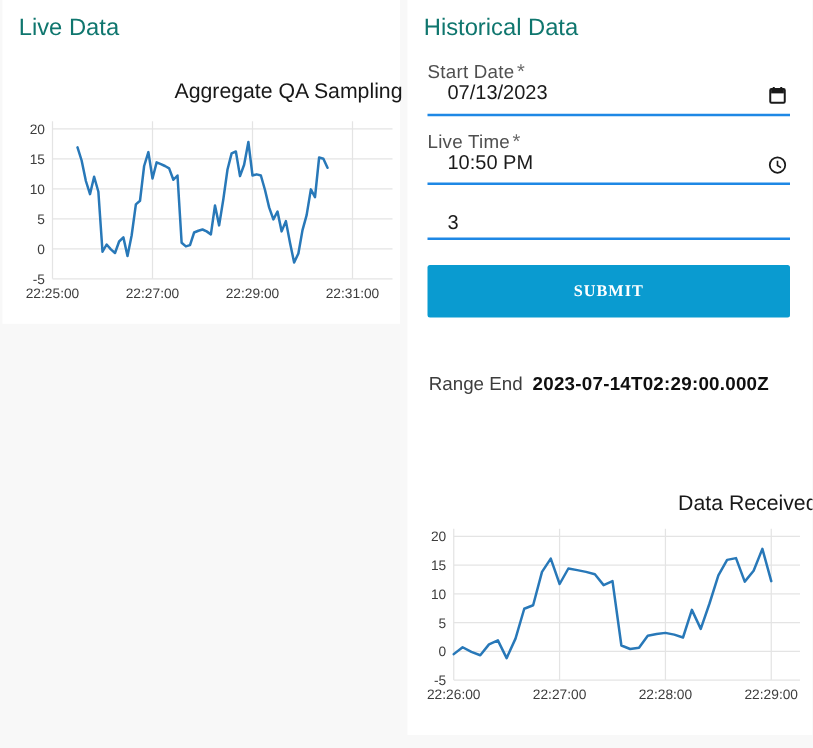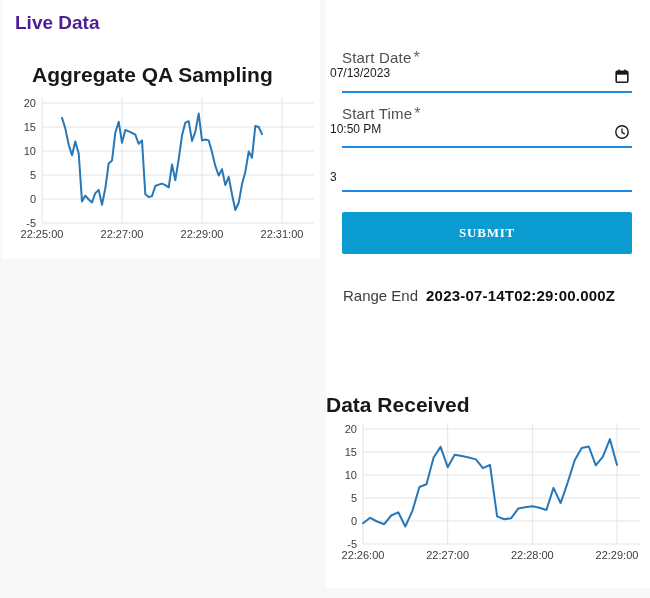--- a/index.html
+++ b/index.html
@@ -1,39 +1,39 @@
 <!DOCTYPE html>
 <html><head>
 <meta charset="utf-8">
 <style>
   * { margin:0; padding:0; box-sizing:border-box; }
   html,body { width:650px; height:598px; }
   body { background:#f8f8f8; font-family:"Liberation Sans", sans-serif; position:relative; overflow:hidden; }
   .card { position:absolute; background:#ffffff; }
   .left-card  { left:2px;   top:0; width:318px; height:259px; }
   .right-card { left:326px; top:0; width:324px; height:588px; }
-  .panel-heading { position:absolute; left:13px; top:12px; font-size:19px; font-weight:700; color:#4c1d95; }
-  .chart-title { position:absolute; font-size:21px; font-weight:700; color:#181818; text-align:left; }
+  .panel-heading { position:absolute; left:13px; top:12px; font-size:19px; font-weight:400; color:#0f766e; }
+  .chart-title { position:absolute; font-size:17px; font-weight:400; color:#181818; text-align:right; }
   .lc-title { left:30px; top:63px; width:290px; }
   .rc-title { left:0px;  top:393px; width:328px; }
   svg.chart { position:absolute; left:0; top:0; }
   .tick { font-family:"Liberation Sans", sans-serif; font-size:11px; fill:#3d3d3d; }
 
   .field { position:absolute; left:16px; width:290px; }
   .field-label { font-size:15px; color:#4f4f4f; letter-spacing:0.2px; }
   .req { color:#6a6a6a; margin-left:2px; }
-  .field-value { position:absolute; left:4px; font-size:12px; color:#1b1b1b; }
+  .field-value { position:absolute; left:32px; font-size:16px; color:#1b1b1b; }
   .underline { position:absolute; left:16px; width:290px; height:2px; background:#1e88e5; }
   .field-icon { position:absolute; left:288px; width:16px; height:16px; }
 
   .submit-btn { position:absolute; left:16px; top:212px; width:290px; height:42px;
     background:#0a9bd0; color:#ffffff; font-family:Liberation Serif, serif;
     font-size:13px; font-weight:700; letter-spacing:0.8px; border:none; border-radius:2px; cursor:pointer; }
 
-  .range-row { position:absolute; left:17px; font-size:15px; color:#3d3d3d; white-space:nowrap; }
+  .range-row { position:absolute; left:17px; font-size:15px; color:#3d3d3d; white-space:nowrap;margin-top:12px; }
   .range-row b { color:#0f0f0f; font-size:15px; margin-left:8px; letter-spacing:0.2px; }
 </style>
 </head>
 <body>
 
 <section class="card left-card">
   <h2 class="panel-heading">Live Data</h2>
   <div class="chart-title lc-title">Aggregate QA Sampling</div>
   <svg id="live-chart" class="chart" width="318" height="259" viewBox="0 0 318 259">
       <line x1="40" y1="103" x2="312" y2="103" stroke="#e4e4e4" stroke-width="1"></line>
@@ -54,35 +54,36 @@
       <text x="120" y="238" text-anchor="middle" class="tick">22:27:00</text>
       <line x1="200" y1="97" x2="200" y2="223" stroke="#e4e4e4" stroke-width="1"></line>
       <text x="200" y="238" text-anchor="middle" class="tick">22:29:00</text>
       <line x1="280" y1="97" x2="280" y2="223" stroke="#e4e4e4" stroke-width="1"></line>
       <text x="280" y="238" text-anchor="middle" class="tick">22:31:00</text>
       <polyline points="60.0,117.9 63.3,128.4 66.7,144.8 70.0,155.3 73.3,141.4 76.7,153.4 80.0,201.4 83.3,195.6 86.7,199.5 90.0,202.4 93.3,193.2 96.7,189.9 100.0,204.8 103.3,188.4 106.7,163.5 110.0,160.6 113.3,132.8 116.7,121.7 120.0,142.8 123.3,129.9 126.7,131.3 130.0,132.8 133.3,134.7 136.7,143.8 140.0,140.4 143.3,194.2 146.7,197.1 150.0,196.1 153.3,186.0 156.7,184.6 160.0,183.6 163.3,185.1 166.7,187.5 170.0,164.4 173.3,180.3 176.7,159.2 180.0,135.6 183.3,122.7 186.7,121.2 190.0,140.9 193.3,131.8 196.7,113.6 200.0,140.4 203.3,139.5 206.7,140.4 210.0,152.0 213.3,165.9 216.7,175.5 220.0,169.2 223.3,185.1 226.7,176.9 230.0,194.2 233.3,210.0 236.7,202.8 240.0,184.1 243.3,172.1 246.7,151.5 250.0,157.7 253.3,126.0 256.7,127.0 260.0,134.2" fill="none" stroke="#2878b8" stroke-width="2" stroke-linejoin="round" stroke-linecap="round"></polyline>
     </svg>
 </section>
 
 <section class="card right-card">
+  <h2 class="panel-heading">Historical Data</h2>
 
   <div class="field" style="top:49px">
     <span class="field-label">Start Date</span><span class="req">*</span>
   </div>
   <div class="field-value" style="top:66px" role="textbox">07/13/2023</div>
   <svg class="field-icon" style="top:68px" viewBox="0 0 16 16">
     <line x1="5" y1="1.6" x2="5" y2="4" stroke="#1a1a1a" stroke-width="1.6"></line>
     <line x1="11" y1="1.6" x2="11" y2="4" stroke="#1a1a1a" stroke-width="1.6"></line>
     <rect x="2.2" y="3.2" width="11.6" height="11" rx="1" fill="none" stroke="#1a1a1a" stroke-width="1.6"></rect>
     <rect x="2.9" y="3.9" width="10.2" height="2.8" fill="#1a1a1a"></rect>
   </svg>
   <div class="underline" style="top:91px"></div>
 
   <div class="field" style="top:105px">
-    <span class="field-label">Start Time</span><span class="req">*</span>
+    <span class="field-label">Live Time</span><span class="req">*</span>
   </div>
   <div class="field-value" style="top:122px" role="textbox">10:50 PM</div>
   <svg class="field-icon" style="top:124px" viewBox="0 0 16 16">
     <circle cx="8" cy="8" r="6.2" fill="none" stroke="#1a1a1a" stroke-width="1.4"></circle>
     <path d="M8 4.6 L8 8.4 L10.8 10.1" fill="none" stroke="#1a1a1a" stroke-width="1.3"></path>
   </svg>
   <div class="underline" style="top:146px"></div>
 
   <div class="field-value" style="top:170px" role="textbox">3</div>
   <div class="underline" style="top:190px"></div>

